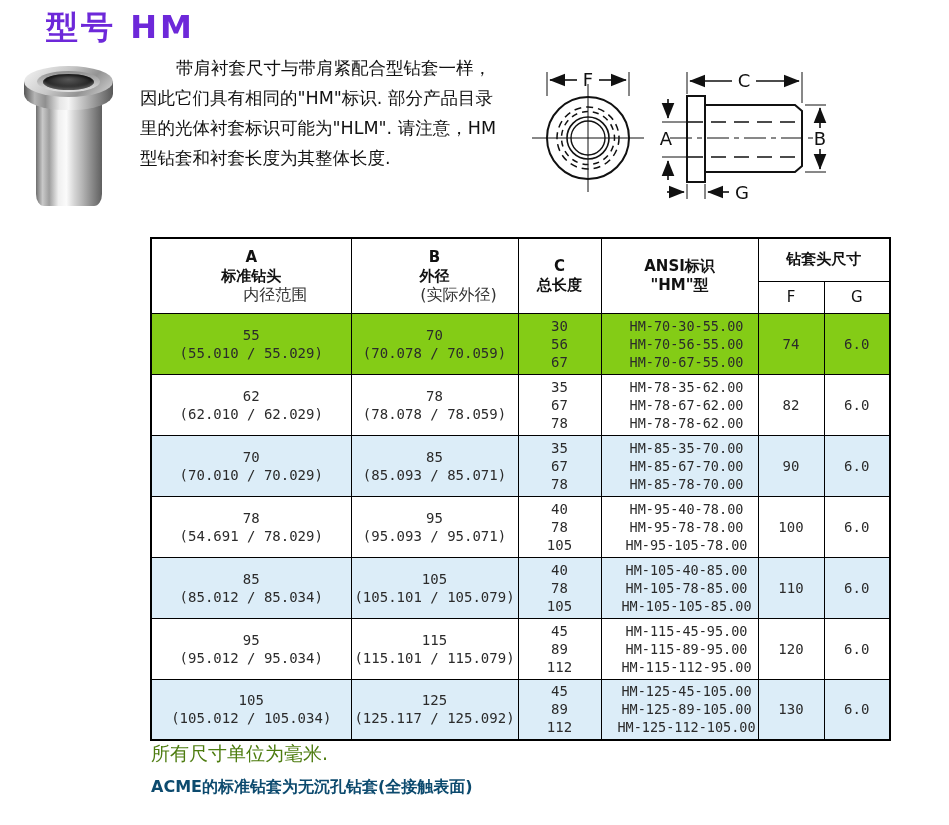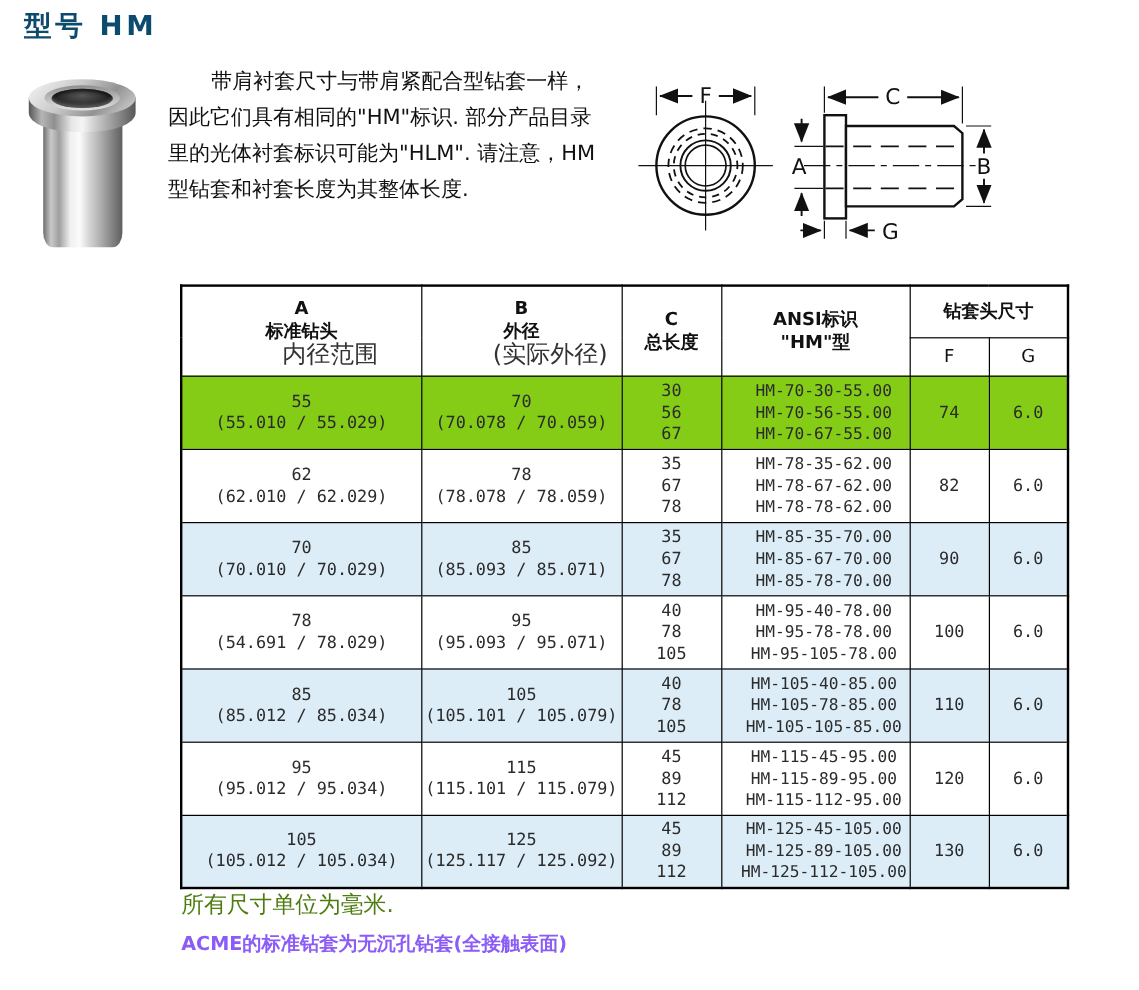--- a/index.html
+++ b/index.html
@@ -3,22 +3,22 @@
 <meta charset="utf-8">
 <style>
   html,body { margin:0; padding:0; background:#ffffff; }
   .page {
     position:relative; width:949px; height:825px; background:#ffffff;
     font-family:"DejaVu Sans", sans-serif; color:#1a1a1a; overflow:hidden;
   }
 
   
   .title {
-    position:absolute; left:20px; top:6px;
-    font-size:23px; font-weight:bold; letter-spacing:3px; color:#0c4a6e;
+    position:absolute; left:46px; top:6px;
+    font-size:32px; font-weight:bold; letter-spacing:3px; color:#6d28d9;
   }
 
   
   .photo { position:absolute; left:20px; top:60px; width:97px; height:150px; }
   .p-body {
     position:absolute; left:16px; top:40px; width:66px; height:106px;
     border-radius:0 0 8px 8px / 0 0 12px 12px;
     background:linear-gradient(90deg,#6e6e6e,#c9c9c9 10%,#9e9e9e 20%,#efefef 34%,#fbfbfb 46%,#d5d5d5 58%,#b5b5b5 70%,#8c8c8c 84%,#5f5f5f);
   }
   .p-flange-side {
@@ -59,41 +59,41 @@
     width:739px; border-collapse:collapse; table-layout:fixed;
     border:2px solid #000; background:#fff;
   }
   table.spec th, table.spec td { border:1px solid #000; padding:0; }
   thead tr.h1 { height:43px; }
   thead tr.h2 { height:32px; }
   tbody tr { height:61px; }
   th { font-weight:normal; vertical-align:middle; text-align:center; }
   .h-line1 { font-size:15px; font-weight:bold; line-height:19px; color:#111; }
   .h-line2 { font-size:15px; font-weight:bold; line-height:19px; color:#111; }
-  .h-line3 { font-size:20px; font-weight:normal; line-height:18px; color:#333;padding-left:48px; }
+  .h-line3 { font-size:16px; font-weight:normal; line-height:18px; color:#333;padding-left:48px; }
   .h-sub  { font-size:15px; color:#111; }
   td { vertical-align:middle; }
   .num { font-family:"DejaVu Sans Mono", monospace; color:#2b2b2b; }
   .c-a, .c-b { text-align:center; }
   .c-a .l1, .c-b .l1 { font-size:14px; line-height:18px; }
   .c-a .l2, .c-b .l2 { font-size:14px; line-height:18px; }
   .c-c { text-align:center; font-size:14px; }
   .c-c div { line-height:18px; }
   .c-ansi { text-align:center; font-size:13.5px; }
   .c-ansi div { line-height:18px; padding-left:14px; }
   .c-f, .c-g { text-align:center; font-size:14px; }
 
   
   .note-units {
     position:absolute; left:151px; top:741px;
     font-size:19px; color:#4d7c0f;
   }
   .note-acme {
     position:absolute; left:151px; top:777px;
-    font-size:16px; font-weight:bold; color:#8b5cf6;
+    font-size:16px; font-weight:bold; color:#0c4a6e;
   }
 </style>
 </head>
 <body>
 
 <div class="page">
 
   <div class="title">型号 HM</div>
 
   <div class="photo">

